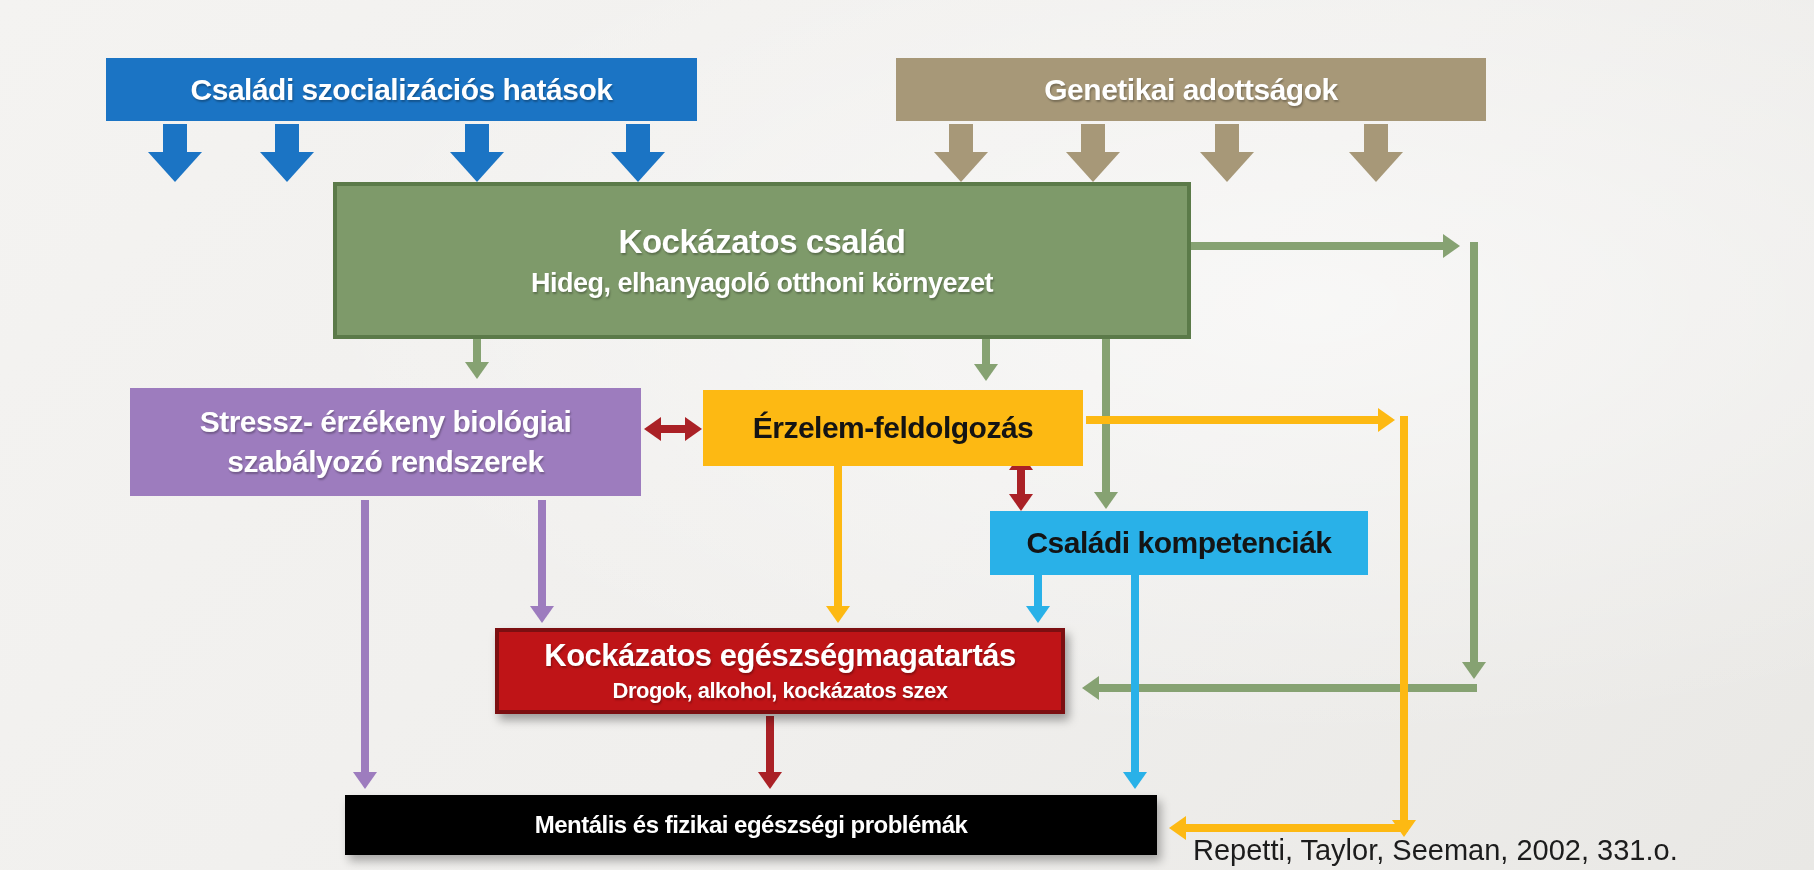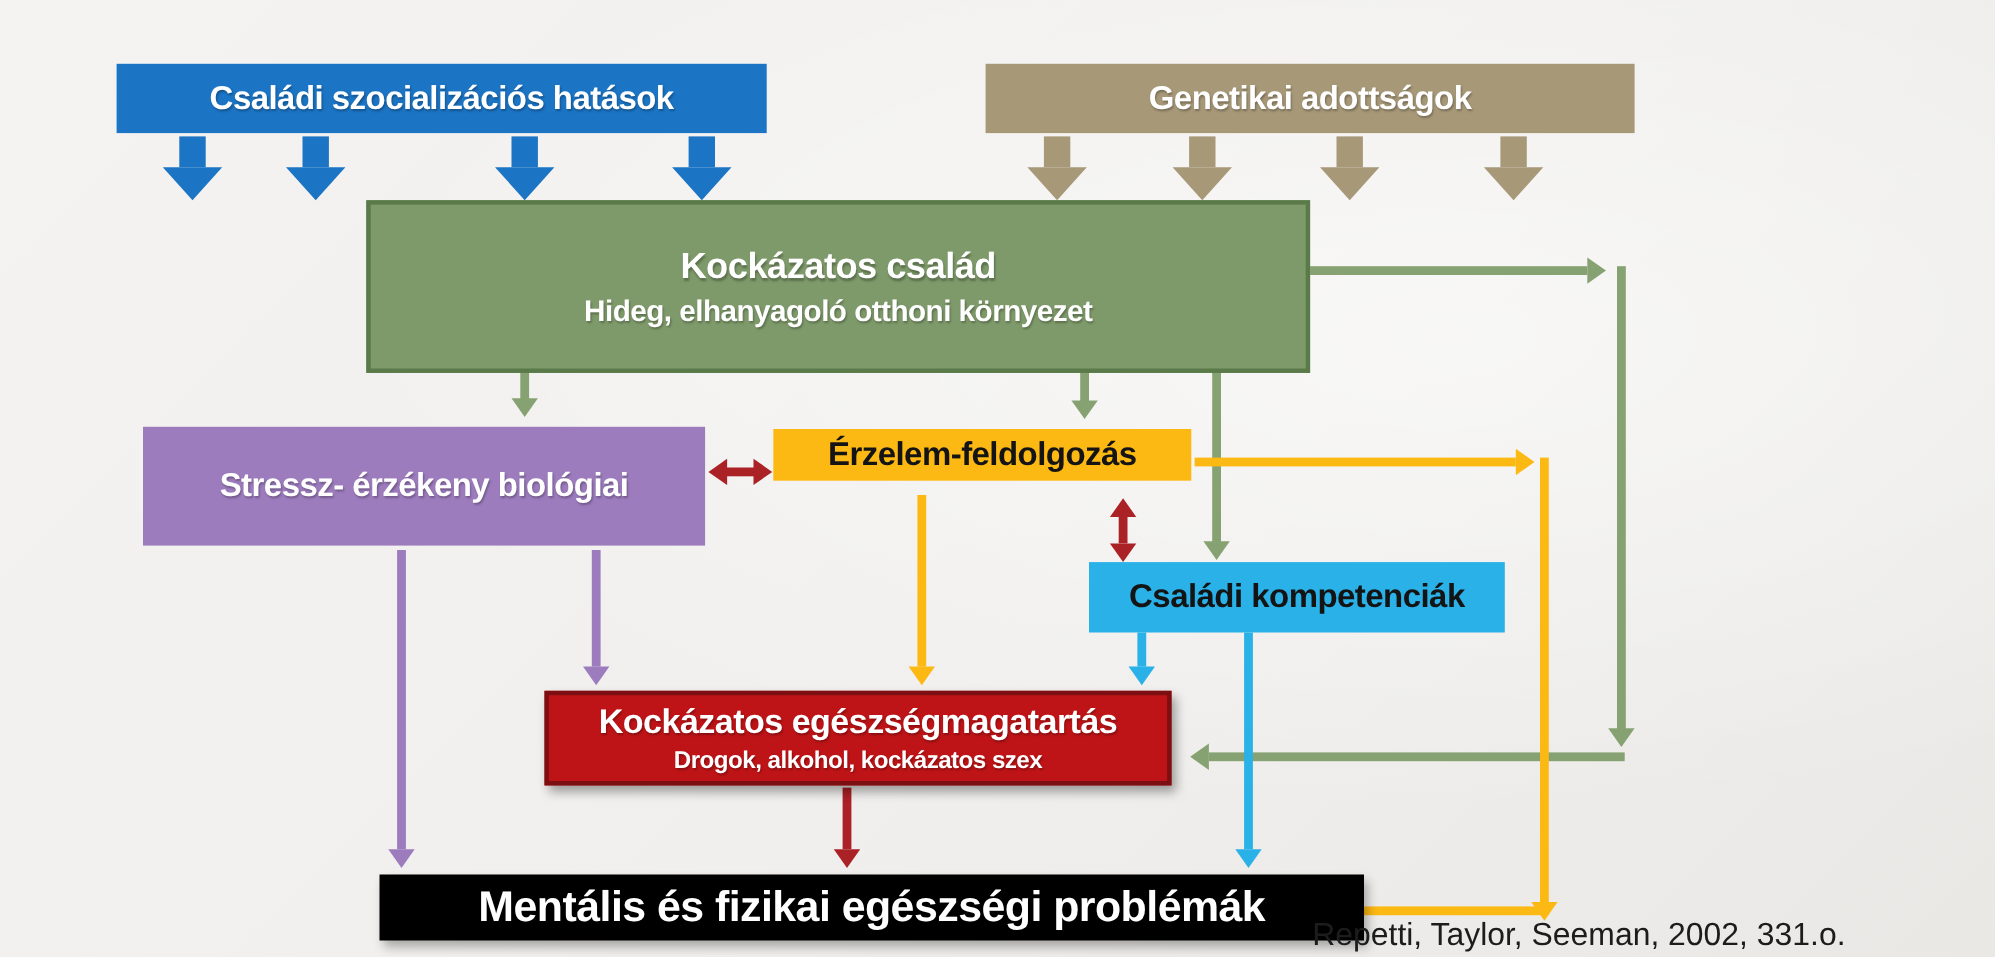--- a/index.html
+++ b/index.html
@@ -23,26 +23,26 @@
     line-height:1.2;
   }
   .t-white{color:#ffffff;text-shadow:1px 2px 2px rgba(0,0,0,.28);}
   .t-dark{color:#141414;}
   .b-family{left:106px;top:58px;width:591px;height:63px;font-size:30px;background:var(--blue,#1b74c4);}
   .b-genetic{left:896px;top:58px;width:590px;height:63px;font-size:30px;background:var(--tan,#a79878);}
   .b-risky-family{left:333px;top:182px;width:858px;height:157px;background:var(--green-fill,#7e9a6a);border:4px solid var(--green-border,#5b7a49);gap:5px;}
   .b-risky-family .title{font-size:33px;}
   .b-risky-family .sub{font-size:27px;}
   .b-stress{left:130px;top:388px;width:511px;height:108px;font-size:30px;line-height:1.35;background:var(--purple,#9d7cbe);}
-  .b-emotion{left:703px;top:390px;width:380px;height:47px;font-size:30px;background:var(--yellow,#fdb913);}
+  .b-emotion{left:703px;top:390px;width:380px;height:76px;font-size:30px;background:var(--yellow,#fdb913);}
   .b-social{left:990px;top:511px;width:378px;height:64px;font-size:30px;background:var(--cyan,#29b1e8);}
   .b-risky-health{left:495px;top:628px;width:570px;height:86px;background:var(--red-fill,#bf1417);border:4px solid var(--red-border,#7c0f11);gap:4px;box-shadow:4px 6px 9px rgba(0,0,0,.35);}
   .b-risky-health .title{font-size:31px;}
   .b-risky-health .sub{font-size:22px;}
-  .b-problems{left:345px;top:795px;width:895px;height:60px;font-size:39px;background:var(--black,#000000);box-shadow:4px 6px 9px rgba(0,0,0,.3);}
+  .b-problems{left:345px;top:795px;width:812px;height:60px;font-size:24px;background:var(--black,#000000);box-shadow:4px 6px 9px rgba(0,0,0,.3);}
   .citation{
     position:absolute;left:1193px;top:834px;
     font-size:29px;font-weight:400;letter-spacing:0;
     color:#1c1c1c;white-space:nowrap;
   }
   
   .ba{position:absolute;width:54px;display:flex;flex-direction:column;align-items:center;}
   .ba-shaft{width:24px;height:28px;background:var(--c);}
   .ba-head{width:0;height:0;border-left:27px solid transparent;border-right:27px solid transparent;border-top:30px solid var(--c);}
   
@@ -179,20 +179,21 @@
     <span>Genetikai adottságok</span>
   </div>
 
   <div class="box t-white b-risky-family">
     <span class="title">Kockázatos család</span>
     <span class="sub">Hideg, elhanyagoló otthoni környezet</span>
   </div>
 
   <div class="box t-white b-stress">
     <span>Stressz- érzékeny biológiai</span>
+    <span>szabályozó rendszerek</span>
   </div>
 
   <div class="box t-dark b-emotion">
     <span>Érzelem-feldolgozás</span>
   </div>
 
   <div class="box t-dark b-social">
     <span>Családi kompetenciák</span>
   </div>
 

